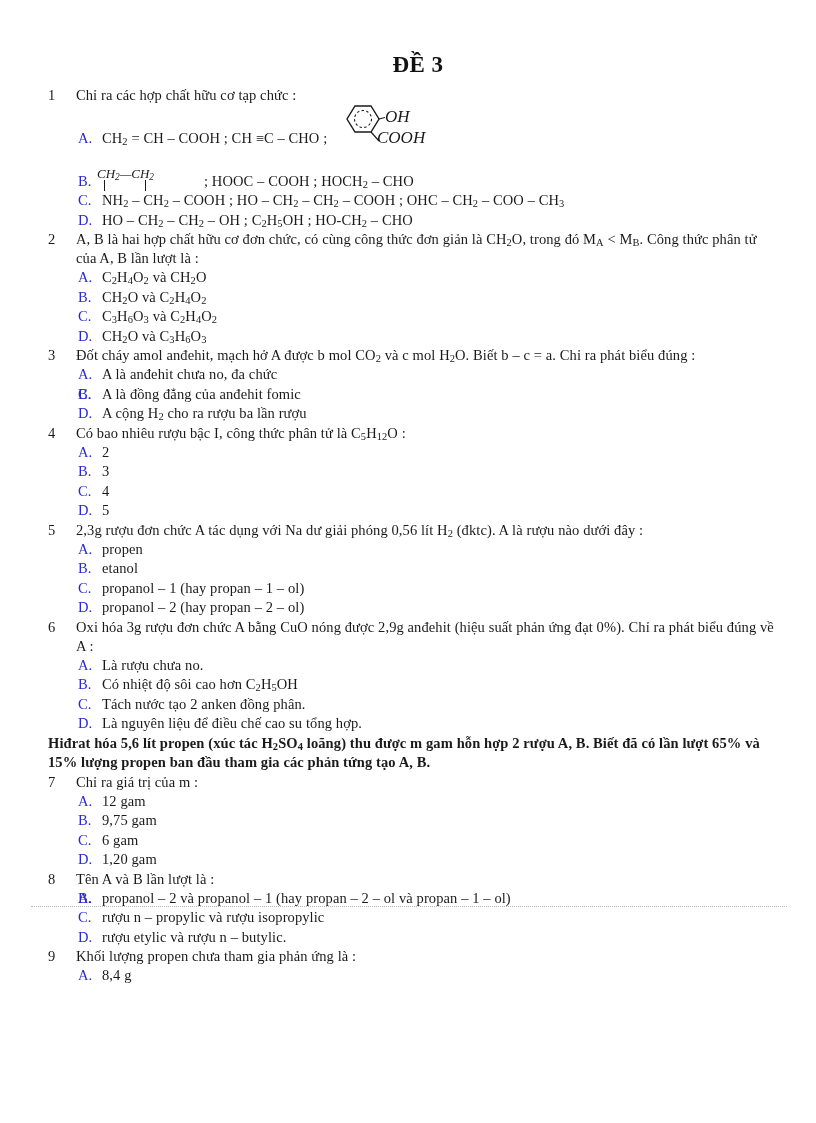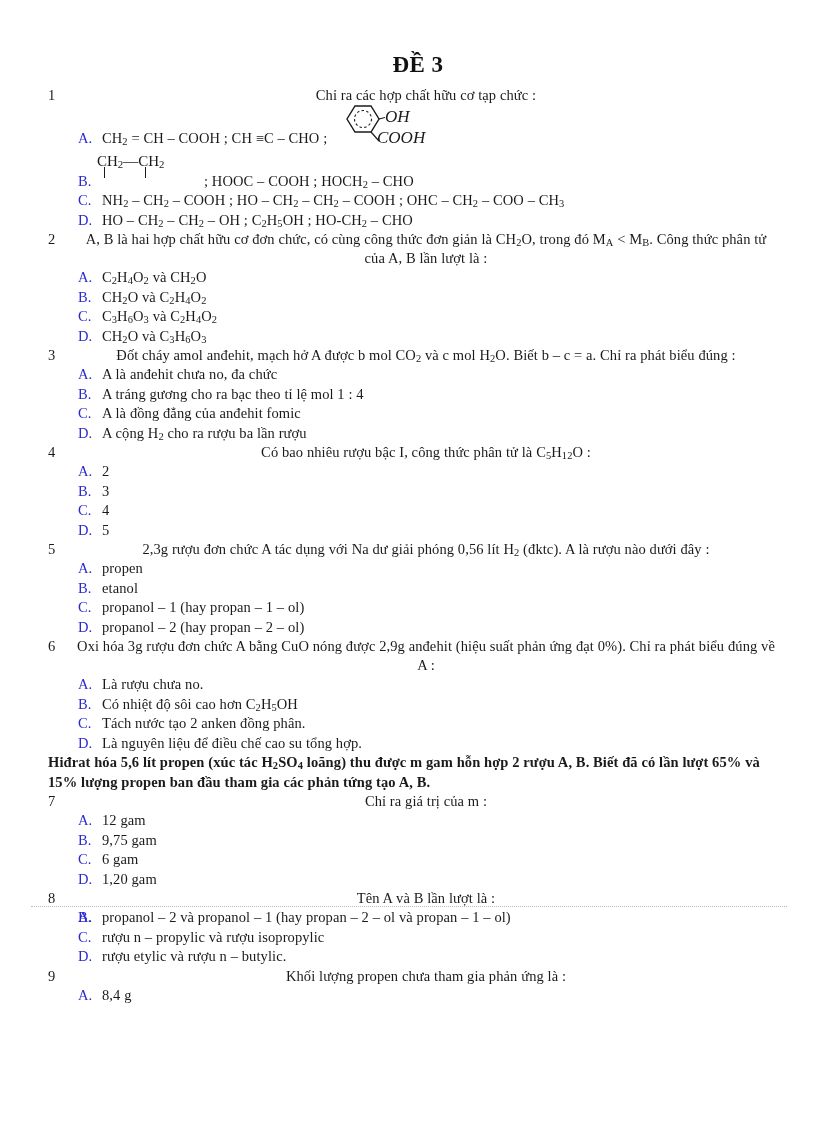--- a/index.html
+++ b/index.html
@@ -53,21 +53,21 @@
     left: 0;
     top: 0;
     width: 16px;
     text-align: left;
     font-size: 14.5px;
     line-height: 19px;
   }
   .qstem {
     font-size: 14.5px;
     line-height: 19px;
-    text-align: center;
+    text-align: left;
     letter-spacing: 0.1px;
   }
   .opts {
     margin: 0;
     padding: 0;
     list-style: none;
   }
   .opt {
     position: relative;
     padding-left: 26px;
@@ -102,24 +102,25 @@
     font-family: "Liberation Serif", "DejaVu Serif", serif;
     font-style: italic;
     font-size: 17px;
     position: absolute;
   }
 
   
   .ch2block {
     position: absolute;
     left: 97px;
-    top: 153px;
+    top: 166px;
     width: 130px;
     height: 42px;
-    font-size: 15px;
+    font-style: italic;
+    font-size: 13px;
     font-family: "Liberation Serif", "DejaVu Serif", serif;
     color: #1a1a1a;
   }
   .ch2block .row1 { position: absolute; top: 0; left: 0; white-space: nowrap; }
   .ch2block .bar1 { position: absolute; top: 14px; left: 7px; width: 1px; height: 11px; background: #1a1a1a; }
   .ch2block .bar2 { position: absolute; top: 14px; left: 48px; width: 1px; height: 11px; background: #1a1a1a; }
 
   
   .note {
     font-size: 14.5px;
@@ -218,21 +219,20 @@
     <div class="q">
       <span class="qnum">3</span>
       <div class="qstem">Đốt cháy amol anđehit, mạch hở A được b mol CO<sub>2</sub> và c mol H<sub>2</sub>O. Biết b – c = a. Chỉ ra phát biểu đúng :</div>
       <ul class="opts">
         <li class="opt">
           <span class="optltr">A.</span>
           <span class="opttxt">A là anđehit chưa no, đa chức</span>
         </li>
         <li class="opt">
           <span class="optltr">B.</span>
-          <span class="opttxt">A tráng gương cho ra bạc theo tỉ lệ mol 1 : 4</span>
         </li>
         <li class="opt">
           <span class="optltr">C.</span>
           <span class="opttxt">A là đồng đẳng của anđehit fomic</span>
         </li>
         <li class="opt">
           <span class="optltr">D.</span>
           <span class="opttxt">A cộng H<sub>2</sub> cho ra rượu ba lần rượu</span>
         </li>
       </ul>

